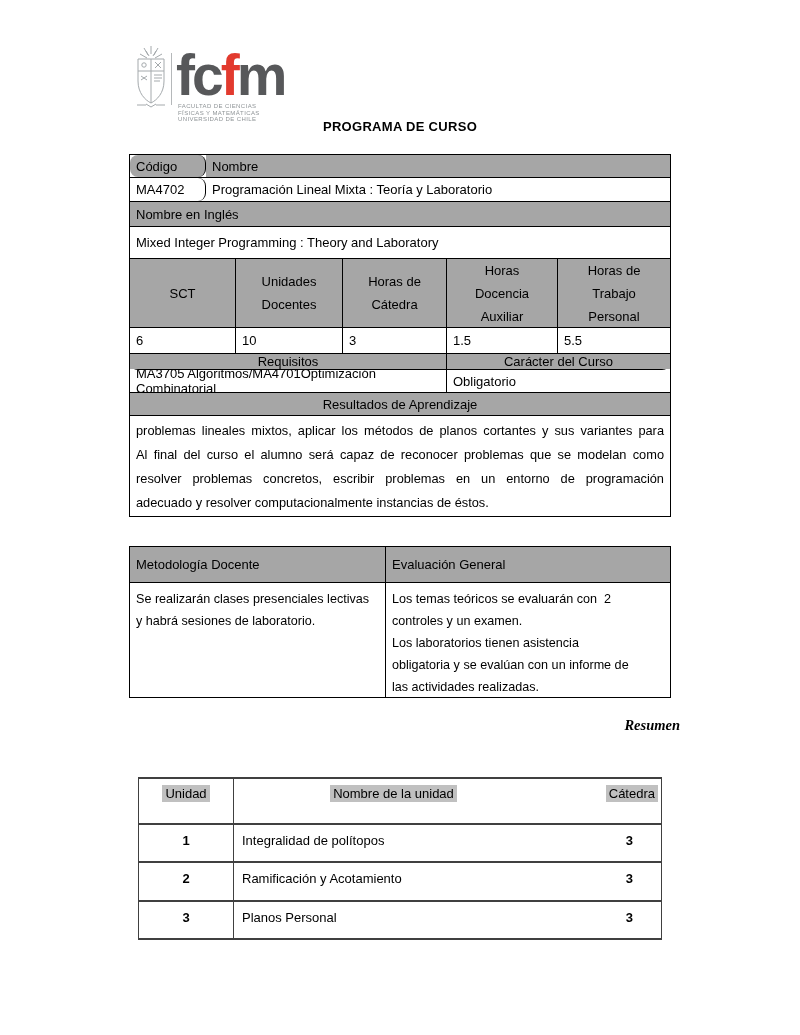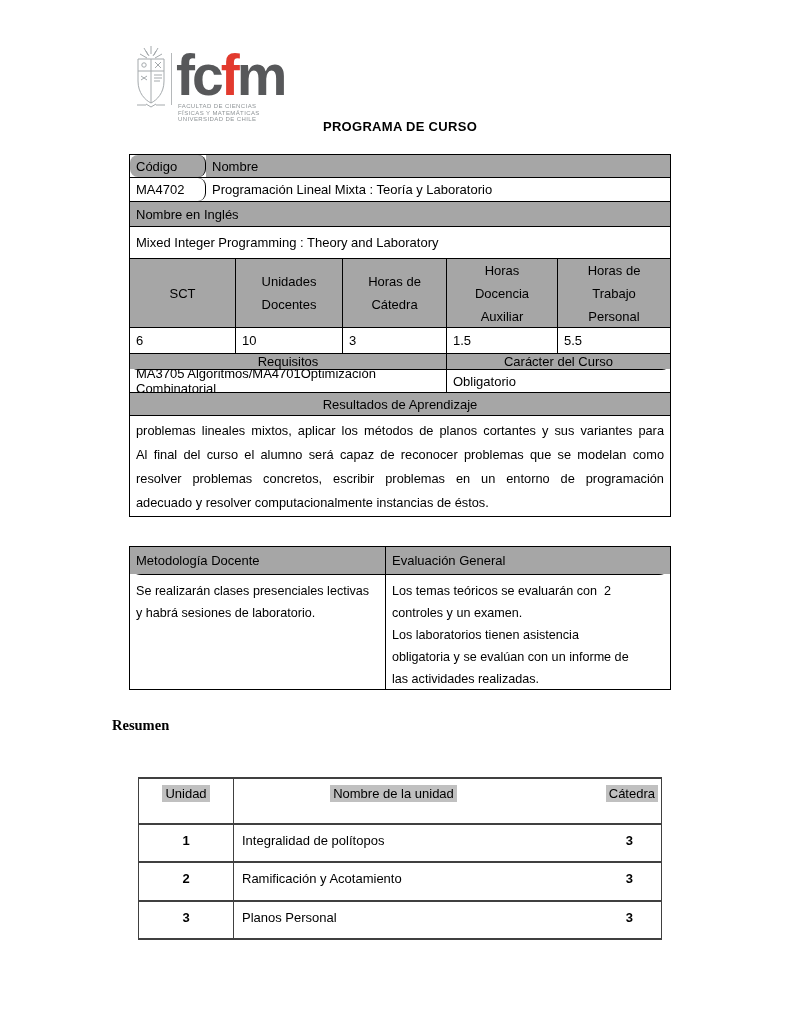--- a/index.html
+++ b/index.html
@@ -45,29 +45,29 @@
   .t1 .w-h1 { width:106px; } .t1 .w-h2 { width:107px; } .t1 .w-h3 { width:104px; }
   .t1 .w-h4 { width:111px; } .t1 .w-h5 { flex:1; }
   .t1 .w-req { width:317px; }
   .t1 .flex1 { flex:1; }
   .t1 .rE .c { line-height:23px; }
   .learning { display:block; padding:3px 6px; line-height:24px; font-size:12.8px; }
   .jline { text-align:justify; text-align-last:justify; }
 
   
   .t2 { left:129px; top:546px; width:542px; }
-  .t2 .rHead { height:28px;border-radius:11px; }
+  .t2 .rHead { height:36px; }
   .t2 .rBody { height:114px; }
   .t2 .w-left { width:256px; }
   .t2 .flex1 { flex:1; }
   .t2 .rBody .c { align-items:flex-start; padding-top:5px; line-height:22px; font-size:12.6px; }
 
   
-  .resumen-title { position:absolute; top:717px; left:112px; width:542px; text-align:left;
-                   font-family:"Liberation Serif", serif; font-weight:bold; font-size:14.5px; }
+  .resumen-title { position:absolute; top:717px; left:138px; width:542px; text-align:right;
+                   font-family:"Liberation Serif", serif; font-weight:bold; font-size:14.5px;font-style:italic; }
 
   
   .t3 { position:absolute; left:138px; top:777px; width:524px; box-sizing:border-box;
         border:1px solid #404040; border-top-width:2px; border-bottom-width:2px; background:#fff; }
   .t3 .r { border-bottom:2px solid #404040; }
   .t3 .r:last-child { border-bottom:none; }
   .t3 .c { border-right:none; font-size:13px; align-items:flex-start; }
   .t3 .w-unidad { width:95px; border-right:1px solid #404040; justify-content:center; }
   .t3 .w-nombre { flex:1; padding-left:8px; }
   .t3 .w-dur { width:110px; justify-content:flex-end; padding-right:28px; }

